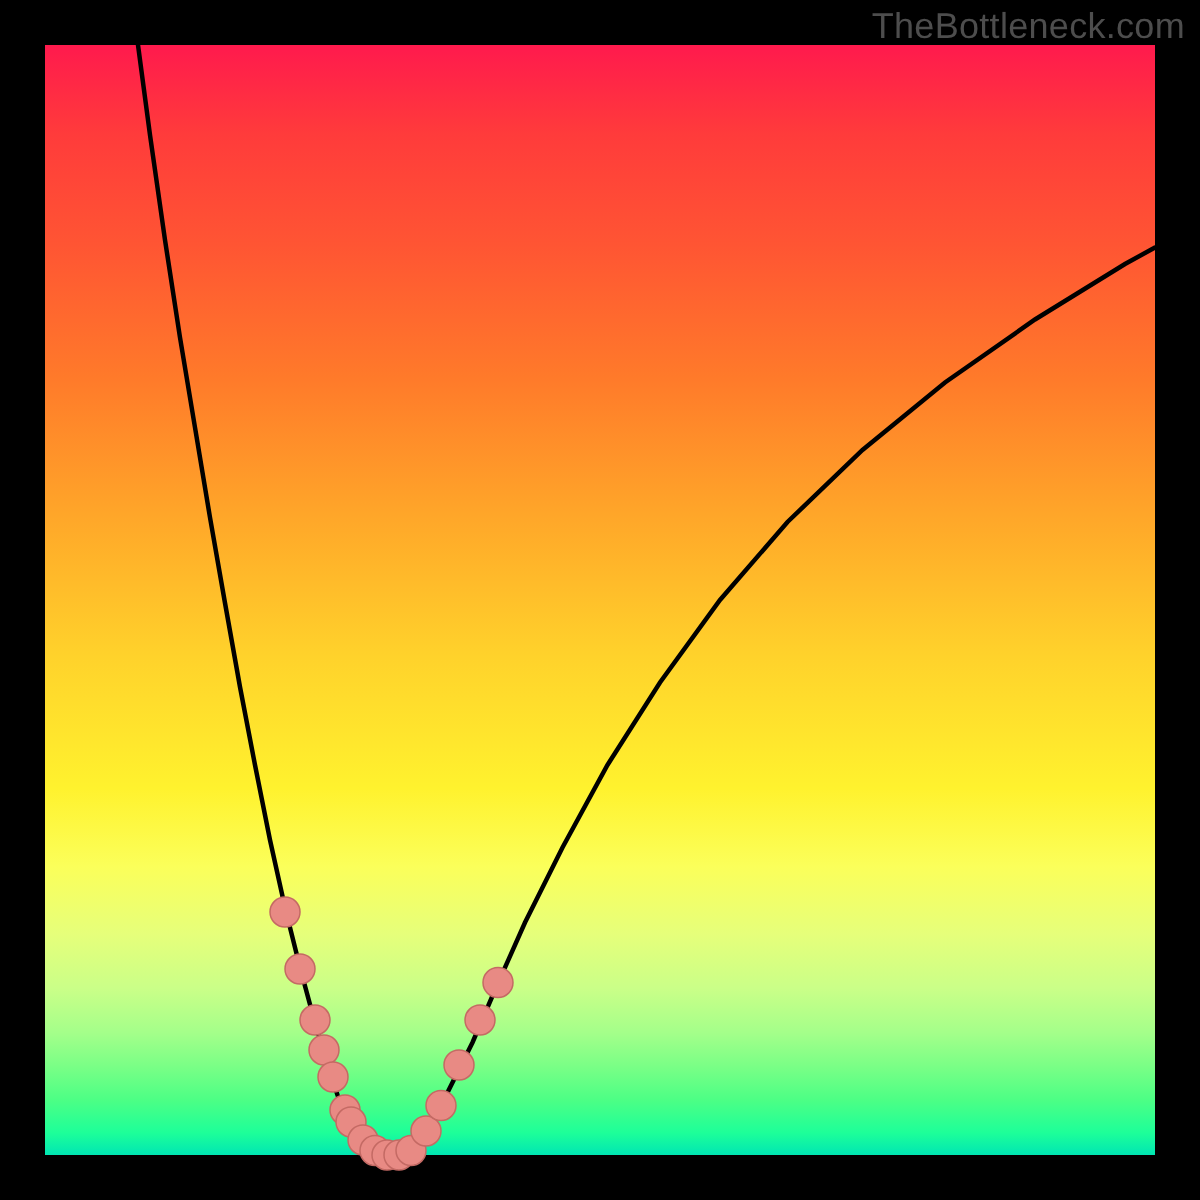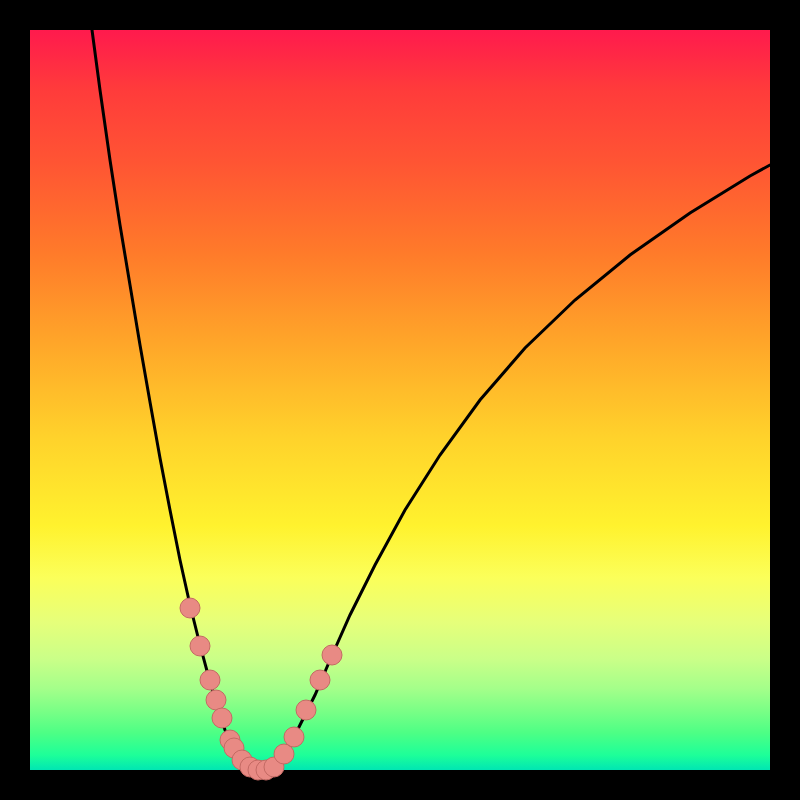--- a/index.html
+++ b/index.html
@@ -60,20 +60,21 @@
     left: 0;
     width: 740px;
     height: 740px;
     overflow: visible;
   }
 </style>
 </head>
 <body>
 
 <div class="frame">
+  <div class="watermark">TheBottleneck.com</div>
   <div class="plot-area">
     <svg class="curve" viewBox="0 0 740 740">
       <path id="left-branch" fill="none" stroke="#000000" stroke-width="3" stroke-linecap="round" d="M62 0 L70 60 L80 130 L90 195 L100 255 L110 315 L120 372 L130 428 L140 480 L150 530 L160 575 L170 615 L180 652 L190 685 L195 700 L200 712 L205 722 L210 730 L215 736"></path>
       <path id="valley-floor" fill="none" stroke="#000000" stroke-width="3" stroke-linecap="round" d="M215 736 L220 739 L226 740 L232 740 L238 739 L245 736"></path>
       <path id="right-branch" fill="none" stroke="#000000" stroke-width="3" stroke-linecap="round" d="M245 736 L252 728 L260 715 L270 695 L285 665 L300 630 L320 585 L345 535 L375 480 L410 425 L450 370 L495 318 L545 270 L600 225 L660 183 L720 146 L740 135"></path>
       <g id="dots">
           <circle cx="160" cy="578" r="10" fill="#e88a84" stroke="#c46a64" stroke-width="1"></circle>
           <circle cx="170" cy="616" r="10" fill="#e88a84" stroke="#c46a64" stroke-width="1"></circle>
           <circle cx="180" cy="650" r="10" fill="#e88a84" stroke="#c46a64" stroke-width="1"></circle>
           <circle cx="186" cy="670" r="10" fill="#e88a84" stroke="#c46a64" stroke-width="1"></circle>

